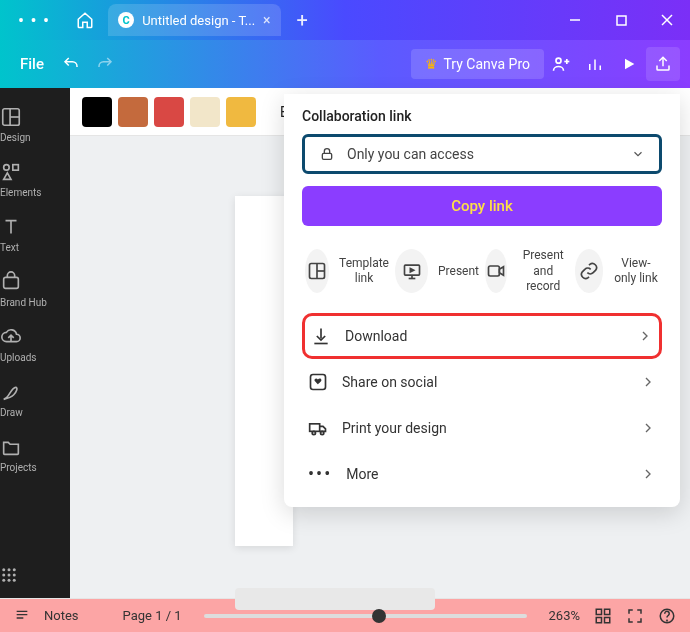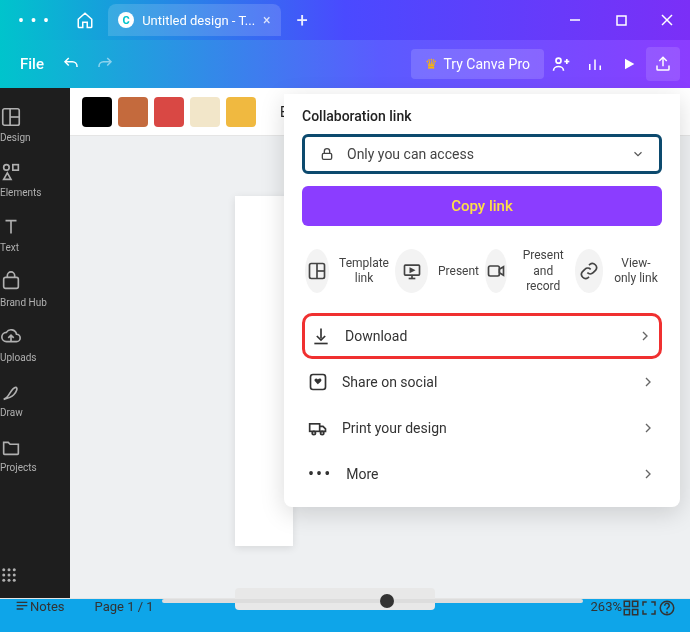--- a/index.html
+++ b/index.html
@@ -33,21 +33,21 @@
 .access-sel{border:3px solid #0c4a6e;border-radius:6px;height:40px;display:flex;align-items:center;padding:0 14px;gap:12px;font-size:14px;color:#444;margin-bottom:12px}
 .access-sel .chev{margin-left:auto}
 .copy-btn{background:#8b3dff;color:#fde047;text-align:center;height:40px;line-height:40px;border-radius:6px;font-size:15px;font-weight:500;margin-bottom:22px}
 .quick-row{display:flex;justify-content:space-around;margin-bottom:18px}
 .quick-item{display:flex;flex-direction:row;align-items:center;gap:10px;width:84px;text-align:center}
 .quick-circle{width:44px;height:44px;border-radius:50%;background:#f3f3f3;display:flex;align-items:center;justify-content:center}
 .quick-label{font-size:12px;color:#444;line-height:1.3}
 .action-row{display:flex;align-items:center;height:46px;gap:14px;font-size:14px;color:#333;padding:0 6px;border-radius:6px}
 .action-row .chev{margin-left:auto;color:#666}
 .download-hl{border:3px solid #f03030;border-radius:10px}
-.bottombar{height:34px;background:#0ea5e9;border-top:1px solid #e5e5e5;display:flex;align-items:flex-start;padding:0 14px;font-size:13px;color:#333}
+.bottombar{height:34px;background:#fca5a5;border-top:1px solid #e5e5e5;display:flex;align-items:center;padding:0 14px;gap:14px;font-size:13px;color:#333}
 .slider{flex:1;height:4px;background:#ddd;border-radius:2px;position:relative;margin:0 8px}
 .slider-dot{position:absolute;left:52%;top:-5px;width:14px;height:14px;background:#333;border-radius:50%}
 svg{display:block}
 </style>
 </head>
 <body>
 
 <div class="titlebar">
   <div class="tb-dots">• • •</div>
   <div class="tb-home">

